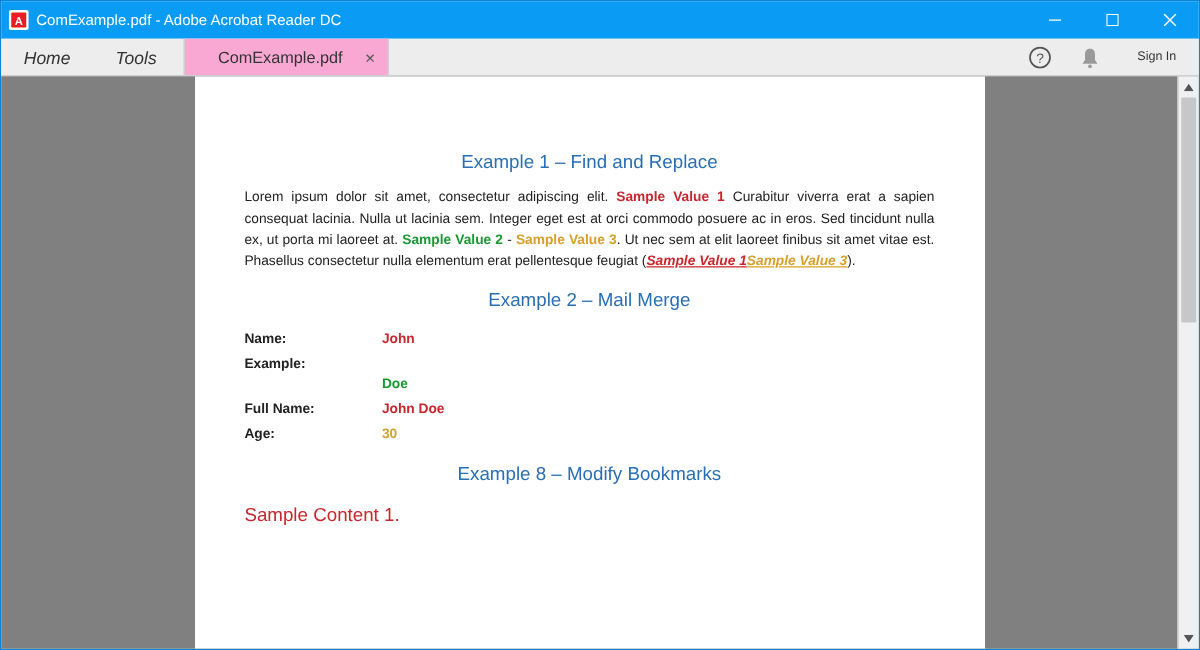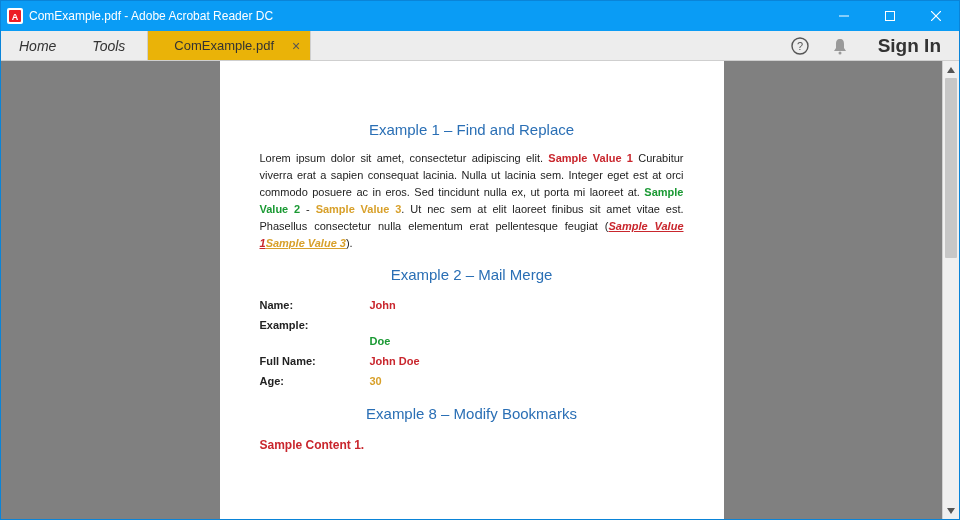--- a/index.html
+++ b/index.html
@@ -6,42 +6,42 @@
   body { font-family: "Segoe UI", Arial, sans-serif; background: #fff; width: 960px; height: 520px; overflow: hidden; }
   .window { width: 960px; height: 520px; border: 1px solid #0a84d8; display: flex; flex-direction: column; }
   .titlebar { height: 30px; background: #0a9cf5; display: flex; align-items: center; color: #fff; font-size: 12px; }
   .titlebar .app-icon { width: 16px; height: 16px; margin: 0 6px; display: inline-flex; align-items: center; justify-content: center; }
   .titlebar .title-text { flex: 0 0 auto; }
   .titlebar .spacer { flex: 1; }
   .titlebar .win-btn { width: 46px; height: 30px; display: flex; align-items: center; justify-content: center; cursor: pointer; }
   .titlebar .win-btn svg { display: block; }
   .toolbar { height: 32px; background: #ededed; border-bottom: 1px solid #cfcfcf; display: flex; align-items: stretch; }
   .toolbar .nav-btn { padding: 0 18px; display: flex; align-items: center; font-size: 14px; color: #333; cursor: pointer; font-style: italic; }
-  .toolbar .tab { background: #eab308; border-right: 1px solid #cfcfcf; border-left: 1px solid #cfcfcf; display: flex; align-items: center; padding: 0 10px 0 26px; font-size: 13px; color: #333; margin-left: 4px; position: relative; }
+  .toolbar .tab { background: #f9a8d4; border-right: 1px solid #cfcfcf; border-left: 1px solid #cfcfcf; display: flex; align-items: center; padding: 0 10px 0 26px; font-size: 13px; color: #333; margin-left: 4px; position: relative; }
   .toolbar .tab .close { margin-left: 18px; font-size: 14px; color: #555; cursor: pointer; line-height: 1; }
   .toolbar .spacer2 { flex: 1; }
   .toolbar .icon-btn { width: 40px; display: flex; align-items: center; justify-content: center; cursor: pointer; color: #555; }
-  .toolbar .signin { padding: 0 18px; display: flex; align-items: center; font-size: 19px; font-weight: 700; color: #333; cursor: pointer; }
+  .toolbar .signin { padding: 0 18px; display: flex; align-items: center; font-size: 10px; font-weight: 400; color: #333; cursor: pointer; }
   .content { flex: 1; display: flex; background: #808080; position: relative; }
   .page-area { flex: 1; display: flex; justify-content: center; overflow: hidden; }
-  .page { background: #fff; width: 504px; min-height: 458px; margin: 0; padding: 50px 40px 12px 40px; font-size: 11px; color: #222; }
+  .page { background: #fff; width: 632px; min-height: 458px; margin: 0; padding: 50px 40px 12px 40px; font-size: 11px; color: #222; }
   .page h2 { color: #2a6fb5; font-weight: 400; font-size: 15px; text-align: center; margin: 14px 0 12px 0; }
   .page h2.first { margin-top: 10px; }
   .para { text-align: justify; line-height: 1.55; font-size: 11px; color: #222; }
   .red { color: #c9262d; font-weight: 700; }
   .green { color: #1a9933; font-weight: 700; margin-top: 16px; }
   .orange { color: #d8a02a; font-weight: 700; }
   .link { text-decoration: underline; font-style: italic; font-weight: 700; }
   .link.red { color: #c9262d; }
   .link.orange { color: #d8a02a; }
   .fields { margin-top: 6px; }
   .field-row { display: flex; padding: 4px 0; font-size: 11px; }
   .field-label { width: 110px; font-weight: 700; color: #222; }
   .field-value { font-weight: 700; }
-  .content-line { font-weight: 700; font-size: 12px; padding: 4px 0; }
+  .content-line { font-weight: 400; font-size: 15px; padding: 4px 0; }
   .scrollbar { width: 17px; background: #f0f0f0; border-left: 1px solid #d0d0d0; display: flex; flex-direction: column; }
   .scroll-btn { height: 17px; display: flex; align-items: center; justify-content: center; color: #555; font-size: 9px; cursor: pointer; }
   .scroll-track { flex: 1; position: relative; }
   .scroll-thumb { position: absolute; left: 2px; right: 2px; top: 0; height: 180px; background: #c7c7c7; border-radius: 1px; }
 </style>
 </head>
 <body>
 
 <div class="window">
 

